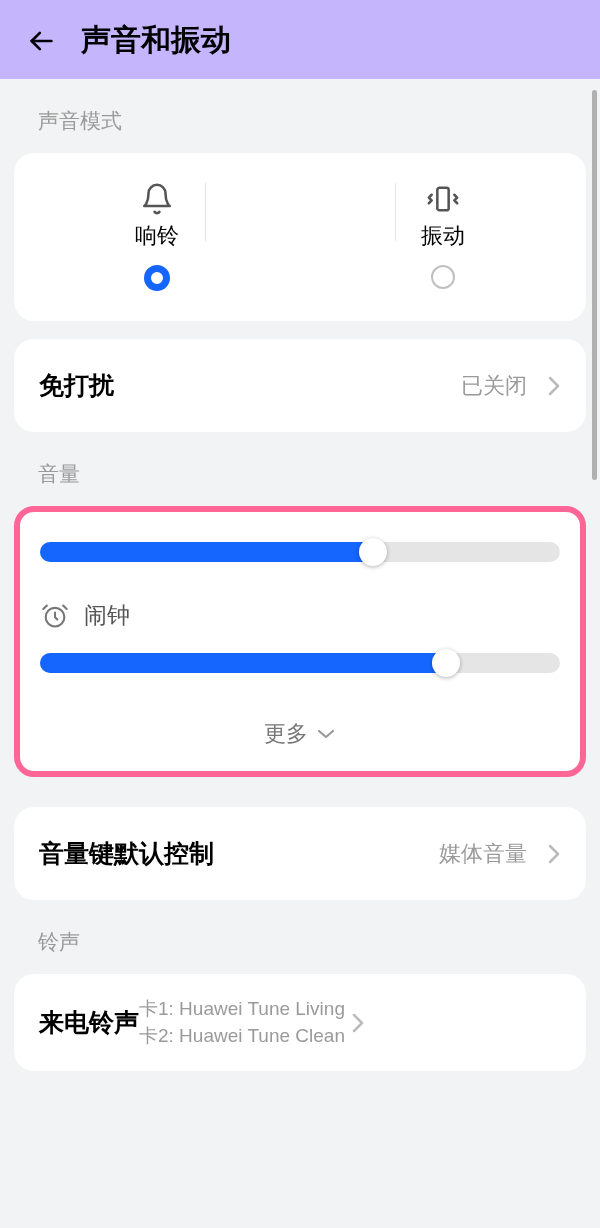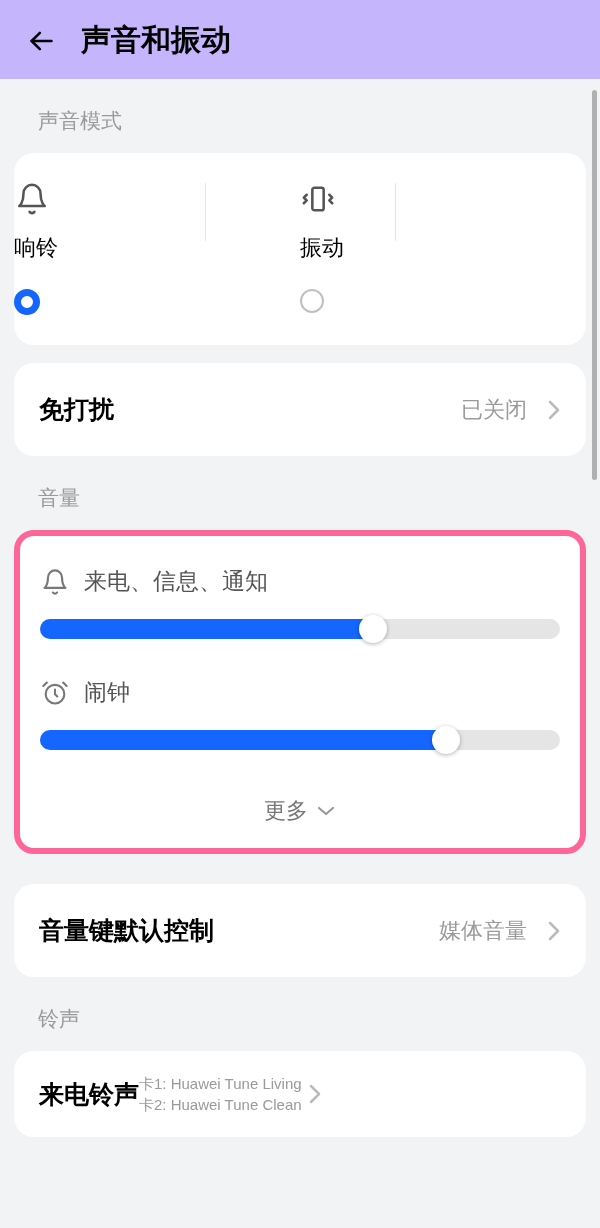--- a/index.html
+++ b/index.html
@@ -59,21 +59,22 @@
     }
     .sound-modes {
       display: flex;
       padding: 28px 0 30px;
       position: relative;
     }
     .mode-option {
       flex: 1;
       display: flex;
       flex-direction: column;
-      gap: 16px;
+      align-items: center;
+      gap: 4px;
     }
     .mode-divider {
       position: absolute;
       top: 30px;
       width: 1px;
       height: 58px;
       background: #e5e5e5;
     }
     .mode-divider.d1 { left: 33.33%; }
     .mode-divider.d2 { left: 66.66%; }
@@ -216,21 +217,21 @@
     }
     .ringtone-values {
       display: flex;
       align-items: center;
       gap: 6px;
     }
     .ringtone-lines {
       text-align: right;
     }
     .ringtone-line {
-      font-size: 15px;
+      font-size: 19px;
       color: #9a9a9a;
       line-height: 1.4;
     }
   </style>
 </head>
 <body>
 
 <div class="scrollbar"></div>
 
 <div class="header">
@@ -285,29 +286,20 @@
         <polyline points="2,2 10,10 2,18"></polyline>
       </svg>
     </span>
   </div>
 </div>
 
 <div class="section-label">音量</div>
 
 <div class="volume-card">
   <div class="slider-row">
-    <div class="slider-header">
-      <div class="slider-icon">
-        <svg viewBox="0 0 24 24" fill="none" stroke="#777" stroke-width="1.8" stroke-linecap="round" stroke-linejoin="round">
-          <path d="M18 8a6 6 0 0 0-12 0c0 7-3 9-3 9h18s-3-2-3-9"></path>
-          <path d="M13.73 21a2 2 0 0 1-3.46 0"></path>
-        </svg>
-      </div>
-      <div class="slider-label">来电、信息、通知</div>
-    </div>
     <div class="slider-track">
       <div class="slider-fill" style="width:66%">
         <div class="slider-thumb"></div>
       </div>
     </div>
   </div>
 
   <div class="slider-row">
     <div class="slider-header">
       <div class="slider-icon">

